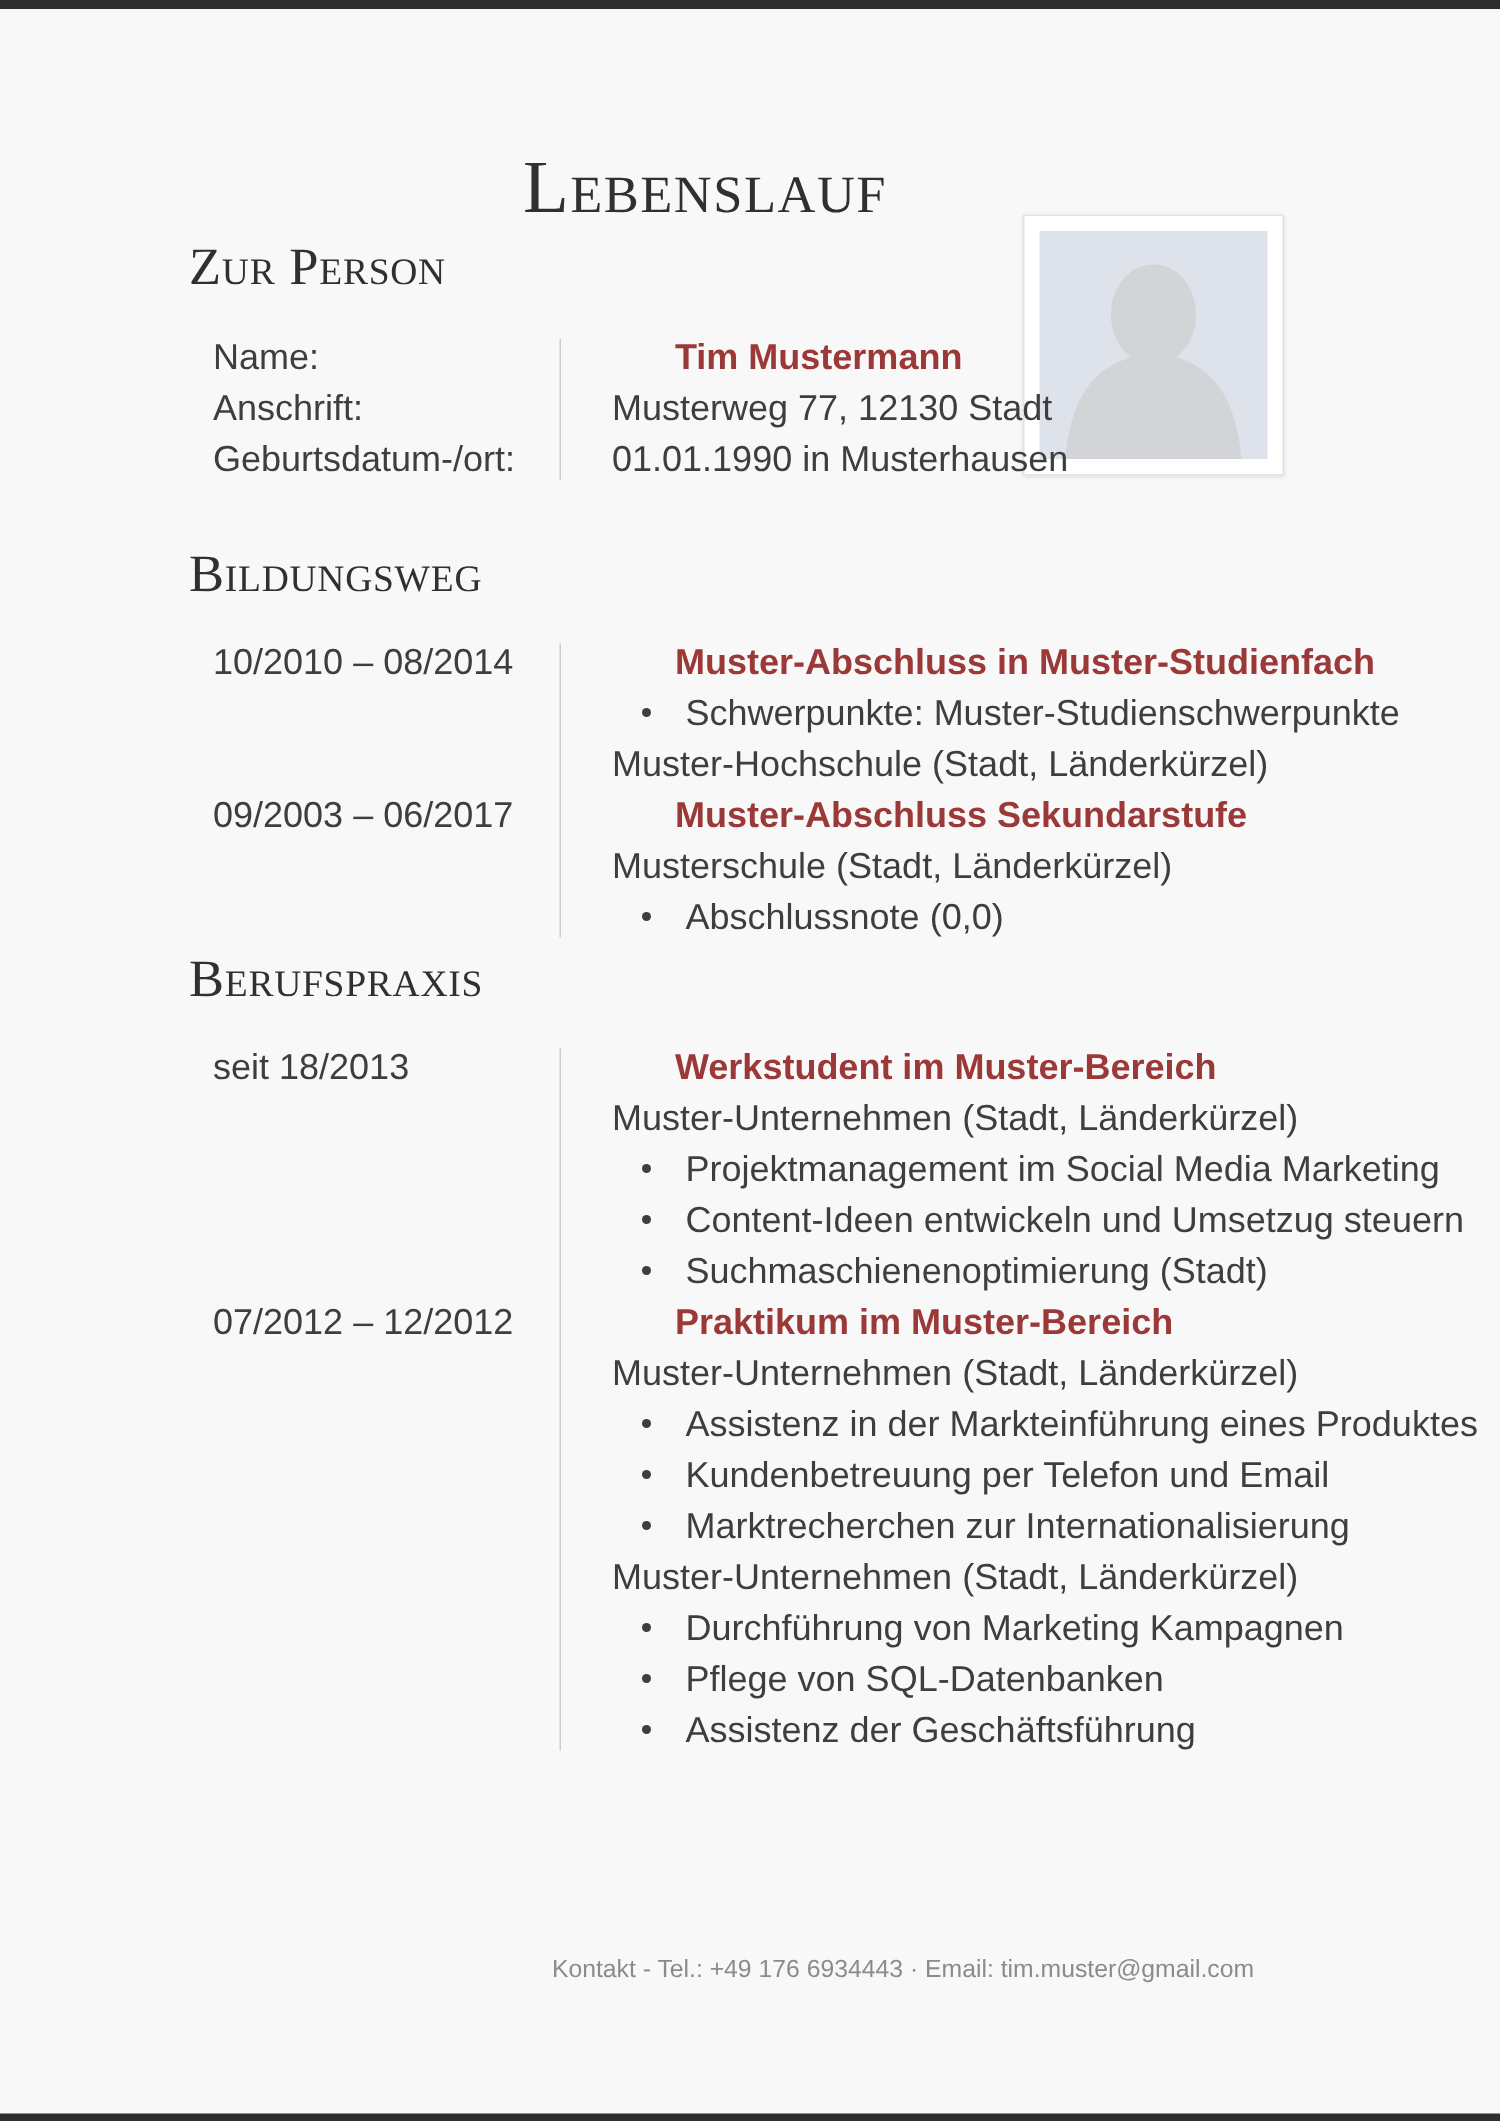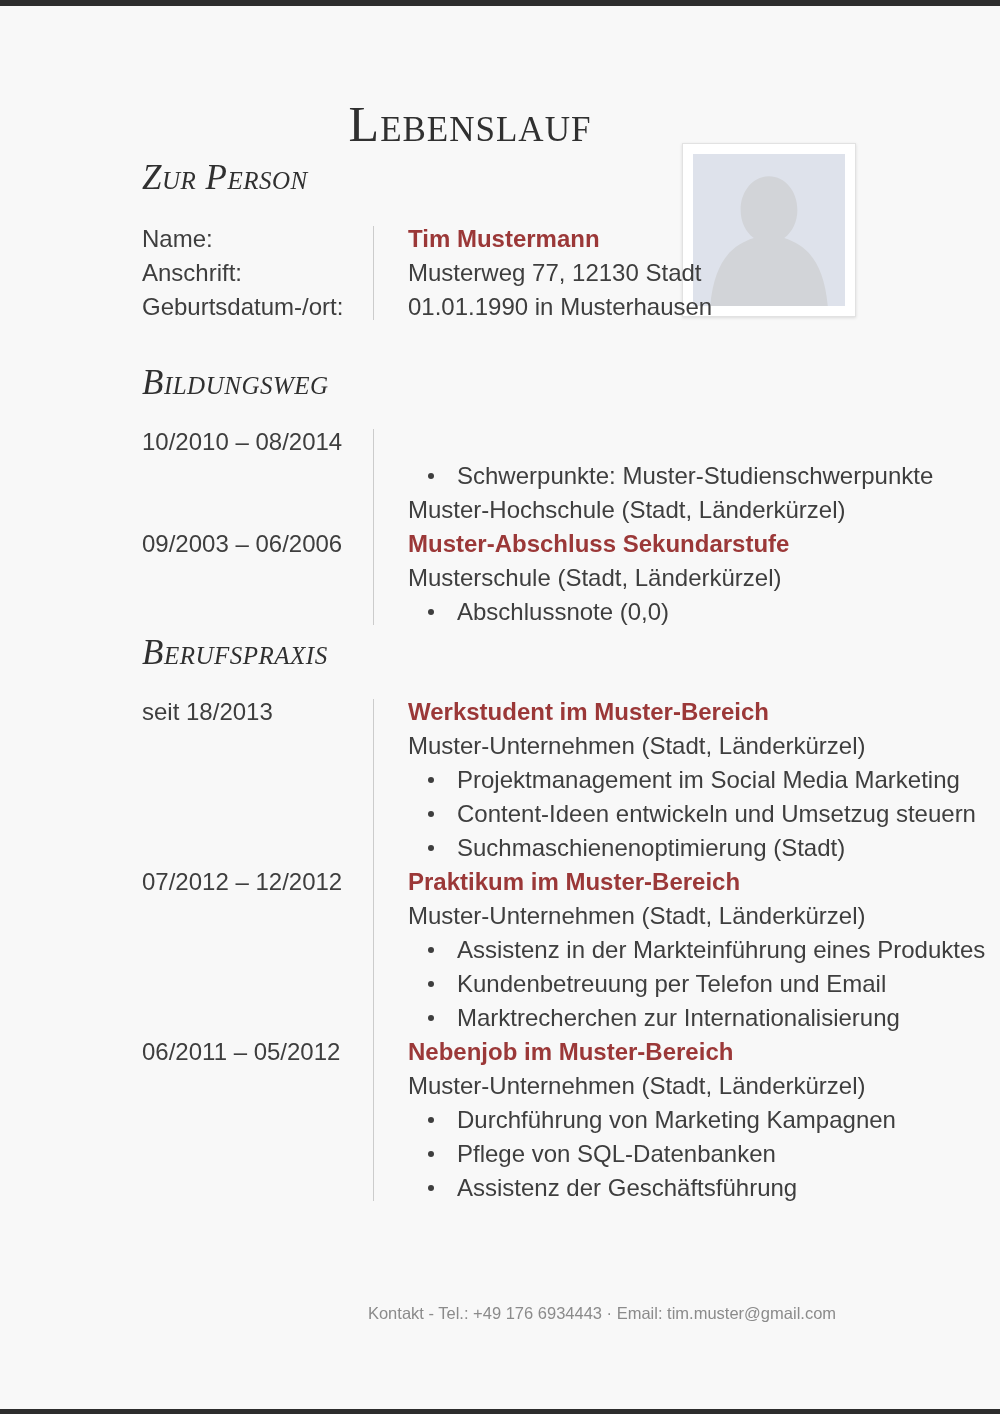--- a/index.html
+++ b/index.html
@@ -14,42 +14,42 @@
     color:var(--text,#3e3e3e);
   }
   .doc-title {
     position:absolute; top:93px; left:0; width:904px; text-align:center;
     font-family:"Liberation Serif","DejaVu Serif",serif;
     font-variant:small-caps; font-size:50px; line-height:1; font-weight:500;
     letter-spacing:1px; color:var(--heading,#303030);
     padding-left:36px;
   }
   .section-heading {
-    position:absolute; left:142px;
+    position:absolute; left:126px;
     font-family:"Liberation Serif","DejaVu Serif",serif;
     font-variant:small-caps; font-size:35px; line-height:1; font-weight:500;
-    letter-spacing:0.5px; color:var(--heading,#303030);font-style:italic;
+    letter-spacing:0.5px; color:var(--heading,#303030);
   }
   #heading-person   { top:154px; }
   #heading-education{ top:359px; }
   #heading-work     { top:629px; }
 
   .block { position:absolute; left:142px; width:740px; }
   .block::before {
     content:""; position:absolute; left:231px; top:4px; bottom:4px;
     width:1px; background:var(--divider,#cccccc);
   }
   #block-person    { top:216px; }
   #block-education { top:419px; }
   #block-work      { top:689px; }
 
   .row { display:flex; height:34px; line-height:34px; font-size:24px; }
   .cell-left  { width:231px; flex:none; }
   .cell-right { padding-left:35px; flex:1 1 auto; white-space:nowrap; }
-  .accent { color:var(--accent,#9b3838); font-weight:bold; }
+  .accent { color:var(--accent,#9b3838); font-weight:bold;margin-left:42px; }
   .bullet .dot {
     display:inline-block; width:6px; height:6px; border-radius:50%;
     background:var(--text,#3e3e3e); margin:0 23px 3px 20px; vertical-align:middle;
   }
 
   .photo-frame {
     position:absolute; left:682px; top:137px; width:174px; height:174px;
     background:#ffffff; border:1px solid #e2e2e2; padding:10px;
     box-shadow:0 1px 3px rgba(0,0,0,0.12);
   }
@@ -92,34 +92,35 @@
       <div class="cell-right">01.01.1990 in Musterhausen</div>
     </div>
   </div>
 
   <h2 class="section-heading" id="heading-education">Bildungsweg</h2>
 
   <div class="block" id="block-education">
 
     <div class="row">
       <div class="cell-left">10/2010 – 08/2014</div>
+      <div class="cell-right accent">Muster-Abschluss in Muster-Studienfach</div>
     </div>
     <div class="row">
       <div class="cell-left"></div>
       <div class="cell-right bullet">
         <span class="dot"></span><span>Schwerpunkte: Muster-Studienschwerpunkte</span>
       </div>
     </div>
     <div class="row">
       <div class="cell-left"></div>
       <div class="cell-right">Muster-Hochschule (Stadt, Länderkürzel)</div>
     </div>
 
     <div class="row">
-      <div class="cell-left">09/2003 – 06/2006</div>
+      <div class="cell-left">09/2003 – 06/2017</div>
       <div class="cell-right accent">Muster-Abschluss Sekundarstufe</div>
     </div>
     <div class="row">
       <div class="cell-left"></div>
       <div class="cell-right">Musterschule (Stadt, Länderkürzel)</div>
     </div>
     <div class="row">
       <div class="cell-left"></div>
       <div class="cell-right bullet">
         <span class="dot"></span><span>Abschlussnote (0,0)</span>
@@ -179,24 +180,20 @@
       </div>
     </div>
     <div class="row">
       <div class="cell-left"></div>
       <div class="cell-right bullet">
         <span class="dot"></span><span>Marktrecherchen zur Internationalisierung</span>
       </div>
     </div>
 
     <div class="row">
-      <div class="cell-left">06/2011 – 05/2012</div>
-      <div class="cell-right accent">Nebenjob im Muster-Bereich</div>
-    </div>
-    <div class="row">
       <div class="cell-left"></div>
       <div class="cell-right">Muster-Unternehmen (Stadt, Länderkürzel)</div>
     </div>
     <div class="row">
       <div class="cell-left"></div>
       <div class="cell-right bullet">
         <span class="dot"></span><span>Durchführung von Marketing Kampagnen</span>
       </div>
     </div>
     <div class="row">

